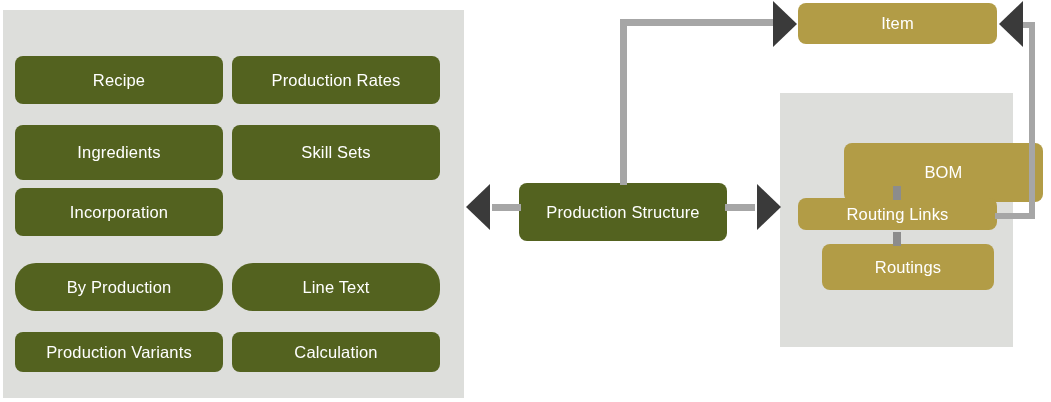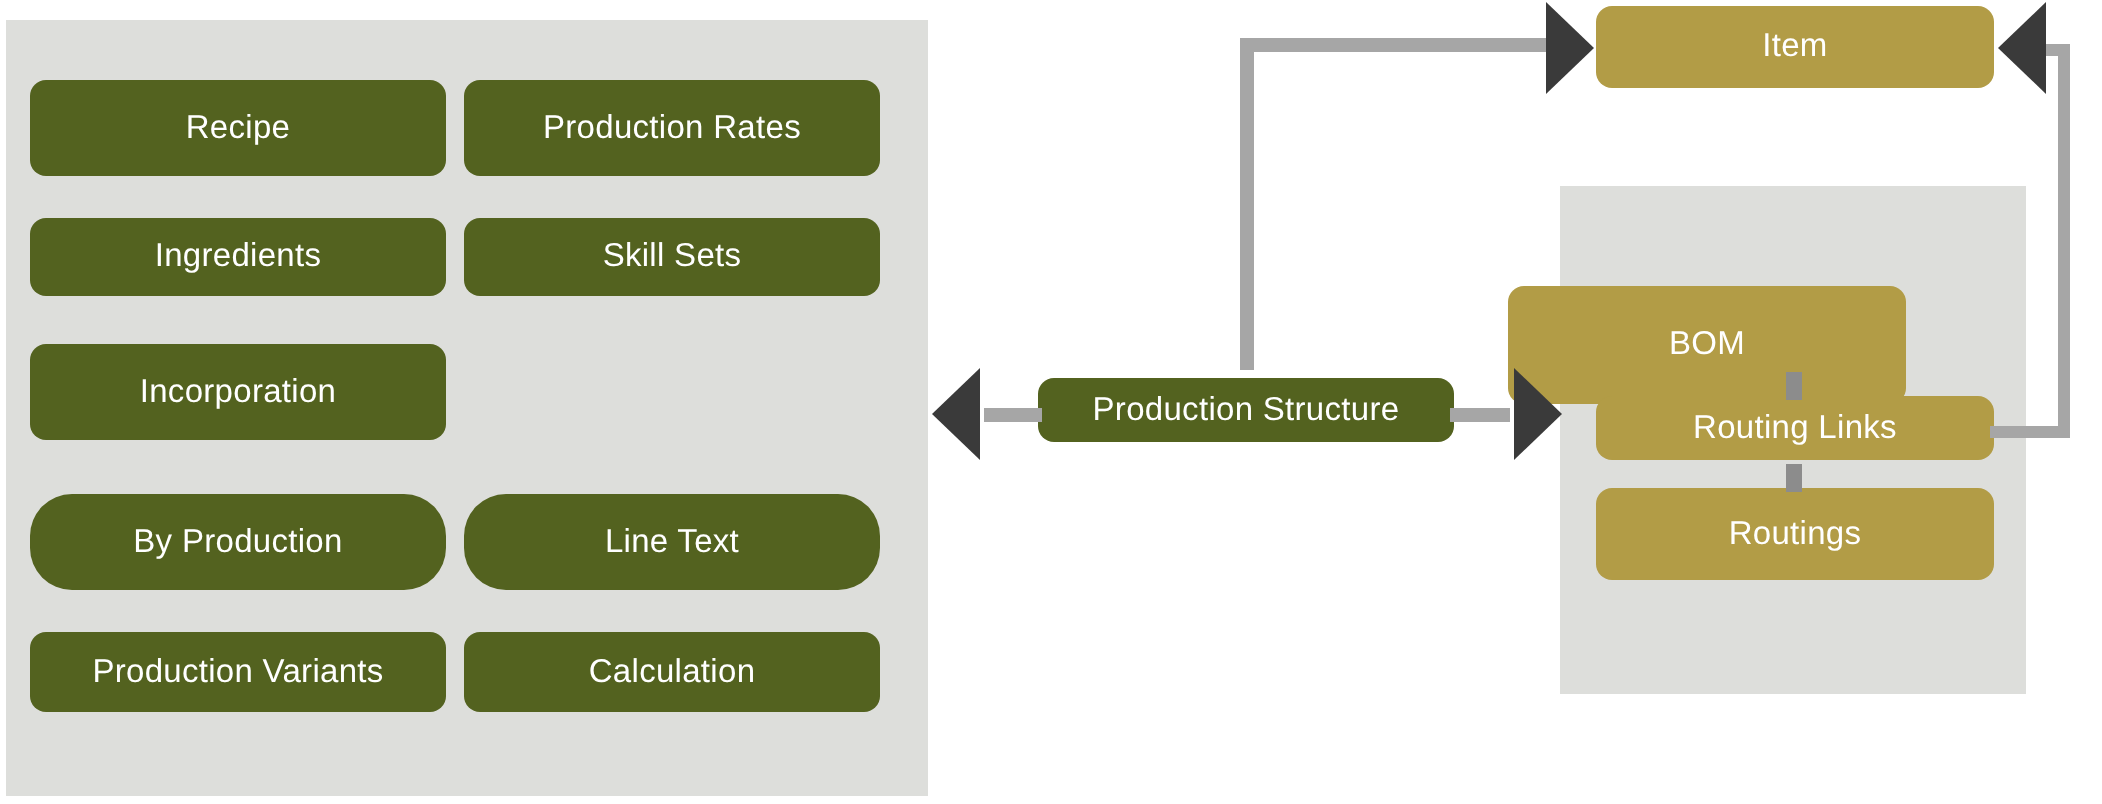--- a/index.html
+++ b/index.html
@@ -36,42 +36,42 @@
     color: #ffffff;
     font-size: 16.5px;
     font-weight: 400;
     letter-spacing: .15px;
     text-align: center;
     line-height: 1.15;
     box-sizing: border-box;
     padding: 0 2px;
     white-space: nowrap;
   }
-  .node.green { background: #53621f; }
+  .node.green { background: #53621f; margin-top: 16px; }
   .node.gold  { background: #b29c46; }
 
   
   .col-a { left: 15px;  width: 208px; }
   .col-b { left: 232px; width: 208px; }
   .r1 { top: 40px;  height: 48px; }
-  .r2 { top: 109px; height: 39px; }
+  .r2 { top: 109px; height: 55px; }
   .r3 { top: 172px; height: 48px; }
   .r4 { top: 247px; height: 48px; border-radius: 21px; }
   .r5 { top: 316px; height: 40px; }
 
   
   #production-structure {
-    left: 519px; top: 189px; width: 208px; height: 32px;
+    left: 519px; top: 167px; width: 208px; height: 58px;
   }
 
   
   #item      { left: 798px; top: 3px;   width: 199px; height: 41px; }
-  #bom       { left: 754px; top: 143px; width: 199px; height: 59px; }
+  #bom       { left: 844px; top: 143px; width: 199px; height: 59px; }
   #routing-links { left: 798px; top: 198px; width: 199px; height: 32px; }
-  #routings  { left: 798px; top: 244px; width: 199px; height: 46px; }
+  #routings  { left: 822px; top: 244px; width: 172px; height: 46px; }
 
   
   .conn {
     position: absolute;
     background: #a6a6a6;
   }
   .conn-dark { background: #8c8c8c; }
 
   
   #conn-ps-left  { left: 492px; top: 204px; width: 29px; height: 7px; }

